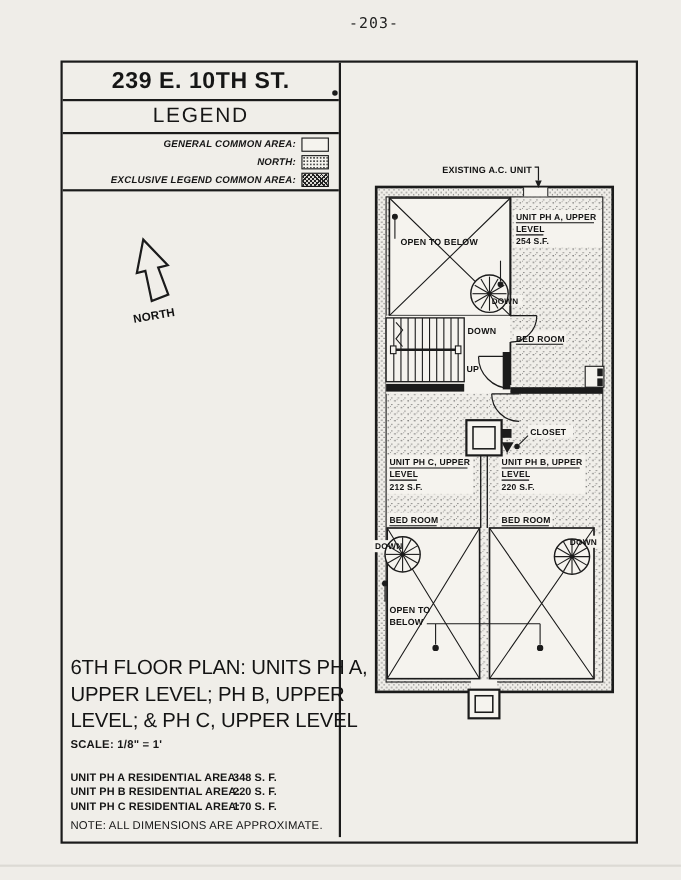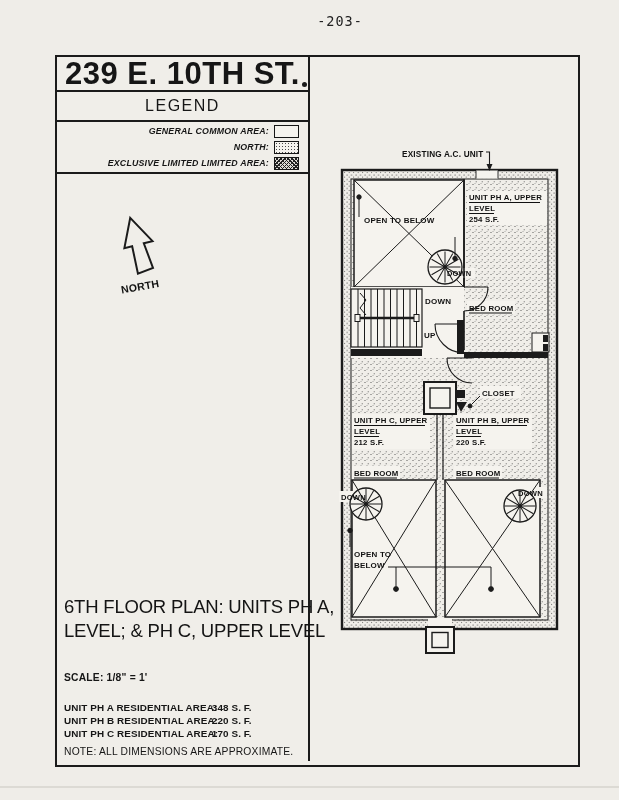--- a/index.html
+++ b/index.html
@@ -13,26 +13,26 @@
     font-family:"DejaVu Sans Mono",monospace;font-size:13.5px;letter-spacing:1px;color:#222;
   }
   .sheet{
     position:absolute;left:55px;top:55px;width:521px;height:708px;
     border:2px solid #1b1b1b;background:#f0eee9;
   }
   .vline{position:absolute;left:251px;top:0;width:2px;height:704px;background:#1b1b1b;}
   .title-cell{
     position:absolute;left:0;top:0;width:251px;height:33px;border-bottom:2px solid #1b1b1b;
     display:flex;align-items:center;justify-content:center;
-    font-size:31px;letter-spacing:.5px;font-weight:bold;white-space:nowrap;
+    font-size:21px;letter-spacing:.5px;font-weight:bold;white-space:nowrap;
   }
   .legend-title-cell{
     position:absolute;left:0;top:35px;width:251px;height:28px;border-bottom:2px solid #1b1b1b;
     display:flex;align-items:center;justify-content:center;
-    font-size:16px;letter-spacing:1.5px;
+    font-size:19px;letter-spacing:1.5px;
   }
   .legend-items{
     position:absolute;left:0;top:65px;width:251px;height:52px;border-bottom:2px solid #1b1b1b;
     display:flex;flex-direction:column;justify-content:center;gap:3px;padding-right:9px;box-sizing:border-box;font-style:italic;
   }
   .legend-row{display:flex;align-items:center;justify-content:flex-end;gap:5px;
     font-size:8.8px;font-weight:bold;letter-spacing:.2px;}
   .sw{width:23px;height:11px;border:1.3px solid #161616;background:#f5f3ee;flex:0 0 auto;}
   .sw.units{background-color:#f5f3ee;background-image:radial-gradient(#4a4a4a .6px,transparent .75px);background-size:3px 3px;}
   .sw.excl{background-color:#dddbd5;
@@ -68,34 +68,35 @@
     <div class="legend-items">
       <div class="legend-row">
         <span>GENERAL COMMON AREA:</span>
         <span class="sw"></span>
       </div>
       <div class="legend-row">
         <span>NORTH:</span>
         <span class="sw units"></span>
       </div>
       <div class="legend-row">
-        <span>EXCLUSIVE LIMITED LIMITED AREA:</span>
+        <span>EXCLUSIVE LEGEND COMMON AREA:</span>
         <span class="sw excl"></span>
       </div>
     </div>
 
     <div class="north">
       <svg width="90" height="100" viewBox="0 0 90 100">
         <path d="M40,12 L56,40 L47,40 L50,66 L34,68 L35,40 L27,40 Z" fill="none" stroke="#1b1b1b" stroke-width="2" transform="rotate(-14 40 40)"></path>
         <text class="t" x="24" y="85" font-size="10.5" letter-spacing="1.5" font-weight="normal" transform="rotate(-10 45 82)">NORTH</text>
       </svg>
     </div>
 
     <div class="plan-title">
       <div>6TH FLOOR PLAN: UNITS PH A,</div>
+      <div>UPPER LEVEL; PH B, UPPER</div>
       <div>LEVEL; &amp; PH C, UPPER LEVEL</div>
     </div>
 
     <div class="scale-line">SCALE: 1/8" = 1'</div>
 
     <div class="areas">
       <div class="area-row">
         <span class="area-label">UNIT PH A RESIDENTIAL AREA:</span>
         <span class="area-value">348 S. F.</span>
       </div>

